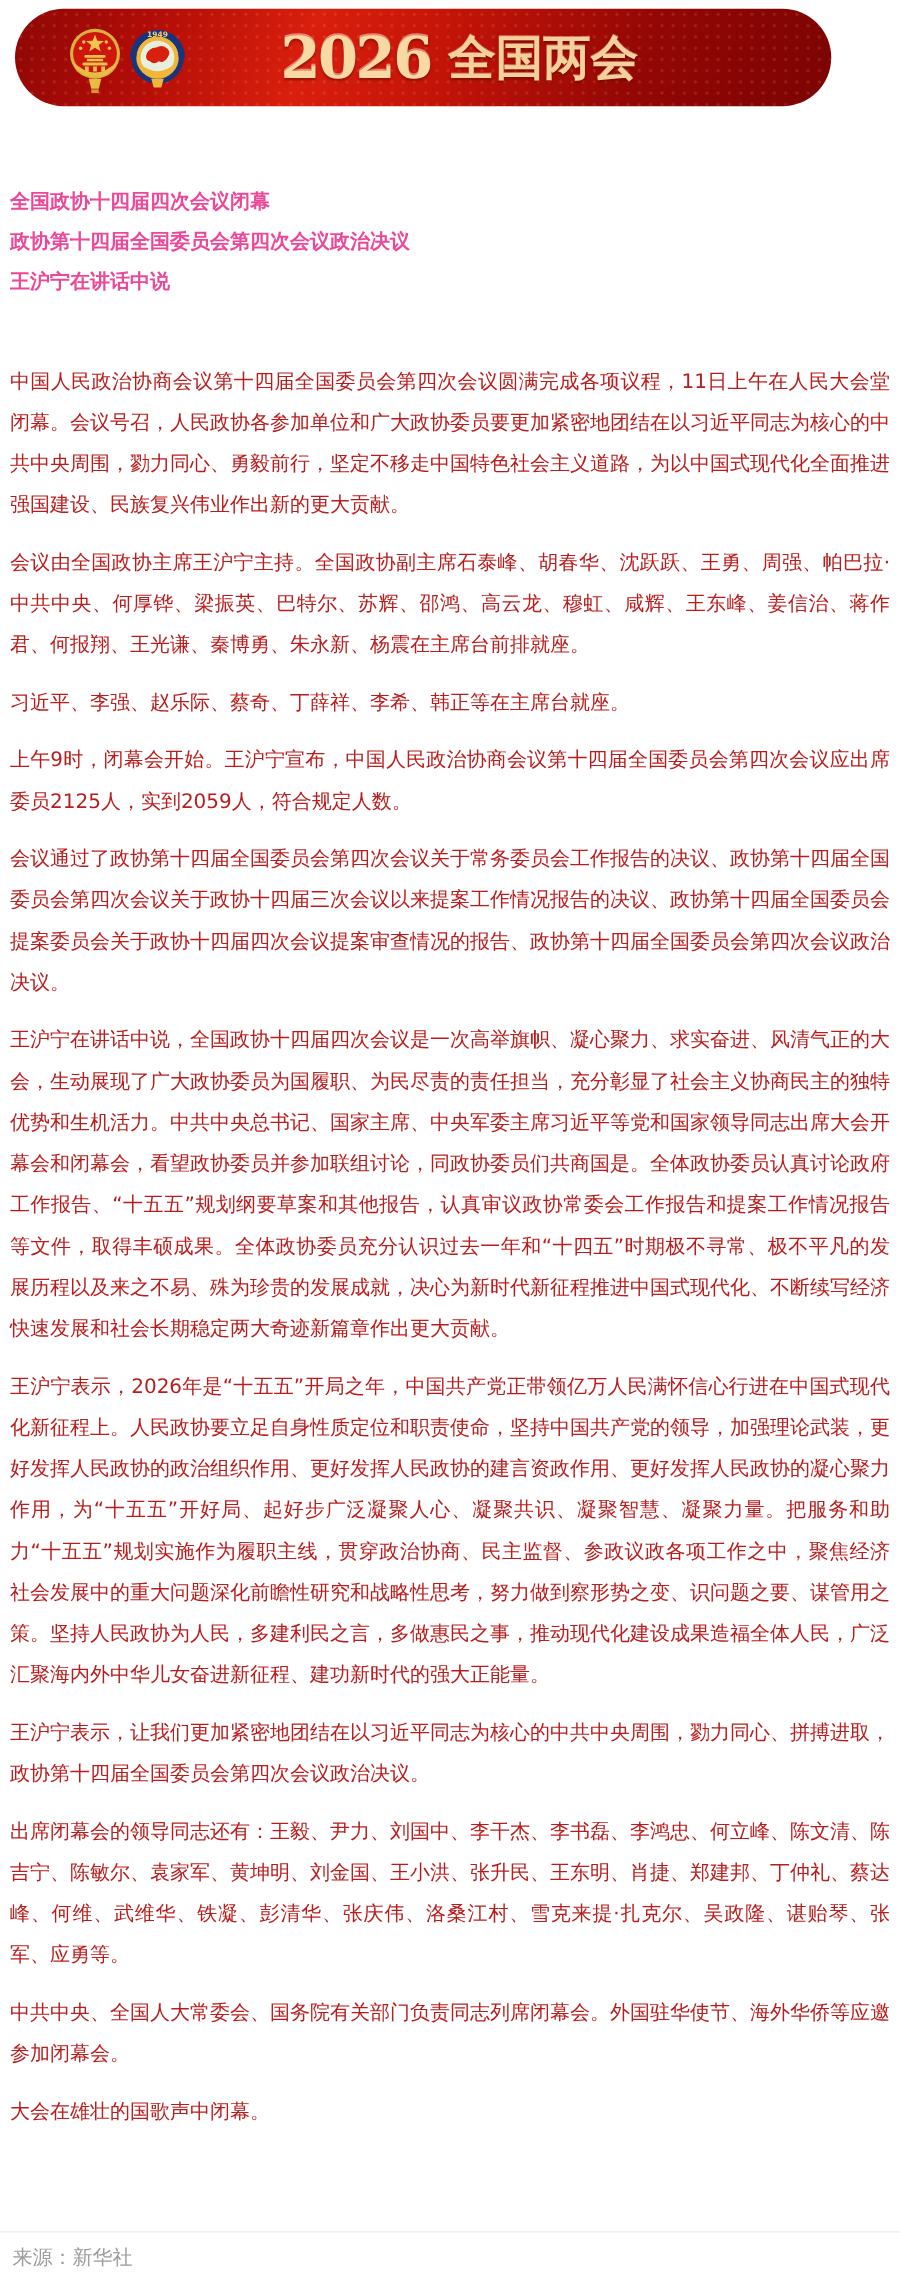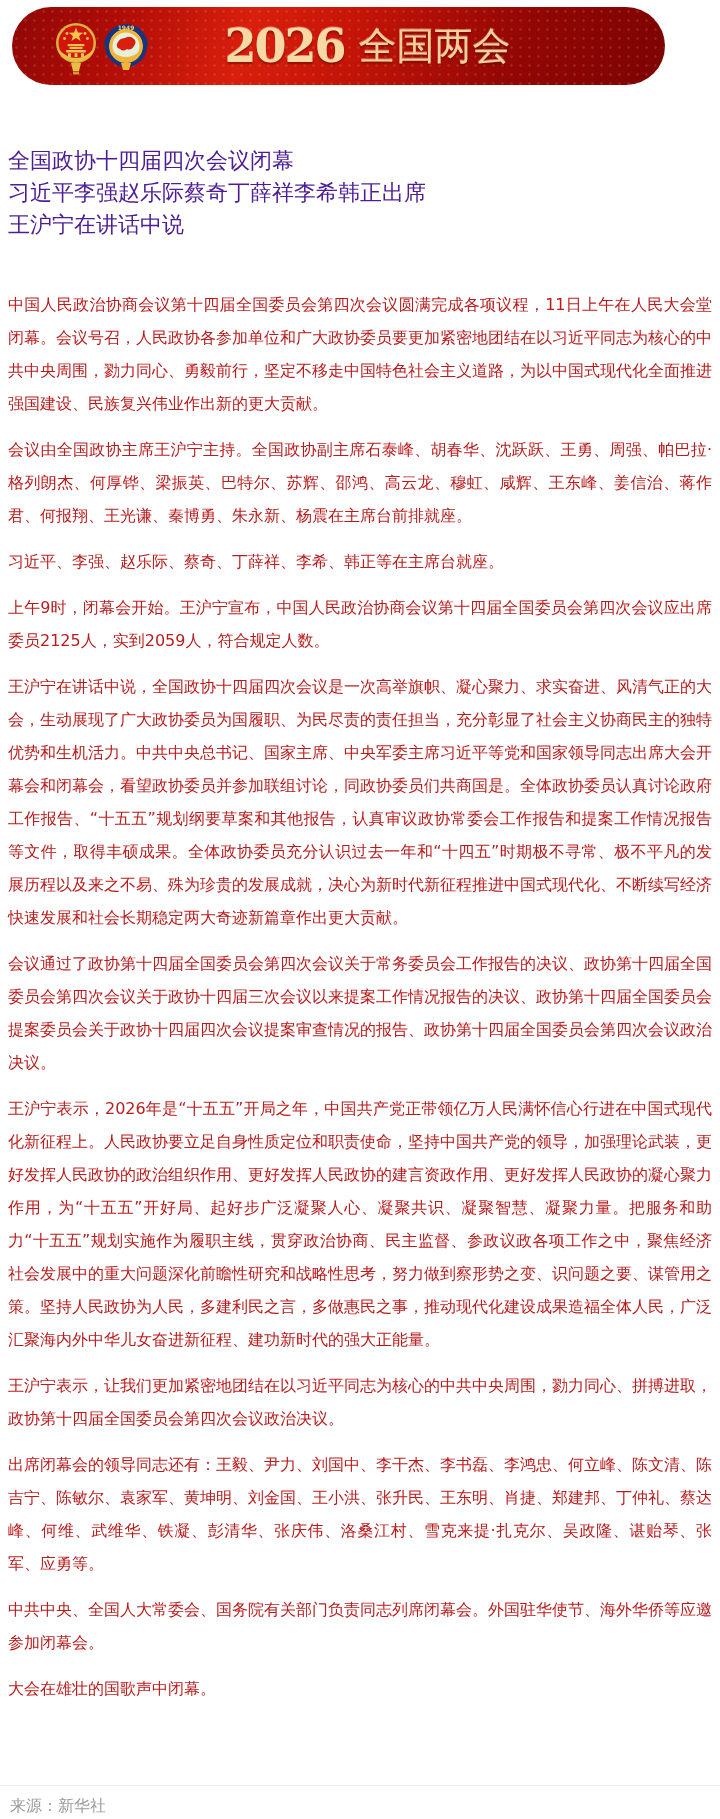--- a/index.html
+++ b/index.html
@@ -28,28 +28,28 @@
     position:absolute;left:0;right:0;top:0;bottom:0;z-index:1;
     display:flex;align-items:center;justify-content:center;
     padding-left:58px;
   }
   .banner-year{
     font-size:46px;font-weight:900;letter-spacing:-2px;
     color:#f8d9a4;text-shadow:0 2px 2px rgba(90,10,0,.55),0 -1px 0 rgba(255,245,220,.5);
     font-family:"DejaVu Serif","Liberation Serif",serif;
   }
   .banner-word{
-    margin-left:14px;font-size:38px;font-weight:400;
+    margin-left:14px;font-size:38px;font-weight:700;
     color:#f6d09a;text-shadow:0 2px 2px rgba(90,10,0,.55),0 -1px 0 rgba(255,245,220,.45);
   }
 
   
   .headline{
     margin:60px 8px 0 8px;
-    font-size:22px;font-weight:400;line-height:32px;color:#4c1d95;
+    font-size:16px;font-weight:700;line-height:32px;color:#ec4899;
   }
 
   
   .article{margin:47px 8px 0 8px;}
   .article p{
     margin:0 0 13px 0;
     font-size:16px;line-height:33px;color:#b91c1c;
     text-align:justify;text-justify:inter-ideograph;
     word-break:break-all;
   }
@@ -97,31 +97,31 @@
       </svg>
     </div>
     <div class="banner-title">
       <span class="banner-year">2026</span>
       <span class="banner-word">全国两会</span>
     </div>
   </div>
 
   <h1 class="headline">
     <div>全国政协十四届四次会议闭幕</div>
-    <div>习近平李强赵乐际蔡奇丁薛祥李希韩正出席</div>
+    <div>政协第十四届全国委员会第四次会议政治决议</div>
     <div>王沪宁在讲话中说</div>
   </h1>
 
   <div class="article">
     <p>中国人民政治协商会议第十四届全国委员会第四次会议圆满完成各项议程，11日上午在人民大会堂闭幕。会议号召，人民政协各参加单位和广大政协委员要更加紧密地团结在以习近平同志为核心的中共中央周围，勠力同心、勇毅前行，坚定不移走中国特色社会主义道路，为以中国式现代化全面推进强国建设、民族复兴伟业作出新的更大贡献。</p>
-    <p>会议由全国政协主席王沪宁主持。全国政协副主席石泰峰、胡春华、沈跃跃、王勇、周强、帕巴拉·格列朗杰、何厚铧、梁振英、巴特尔、苏辉、邵鸿、高云龙、穆虹、咸辉、王东峰、姜信治、蒋作君、何报翔、王光谦、秦博勇、朱永新、杨震在主席台前排就座。</p>
+    <p>会议由全国政协主席王沪宁主持。全国政协副主席石泰峰、胡春华、沈跃跃、王勇、周强、帕巴拉·中共中央、何厚铧、梁振英、巴特尔、苏辉、邵鸿、高云龙、穆虹、咸辉、王东峰、姜信治、蒋作君、何报翔、王光谦、秦博勇、朱永新、杨震在主席台前排就座。</p>
     <p>习近平、李强、赵乐际、蔡奇、丁薛祥、李希、韩正等在主席台就座。</p>
     <p>上午9时，闭幕会开始。王沪宁宣布，中国人民政治协商会议第十四届全国委员会第四次会议应出席委员2125人，实到2059人，符合规定人数。</p>
+    <p>会议通过了政协第十四届全国委员会第四次会议关于常务委员会工作报告的决议、政协第十四届全国委员会第四次会议关于政协十四届三次会议以来提案工作情况报告的决议、政协第十四届全国委员会提案委员会关于政协十四届四次会议提案审查情况的报告、政协第十四届全国委员会第四次会议政治决议。</p>
     <p>王沪宁在讲话中说，全国政协十四届四次会议是一次高举旗帜、凝心聚力、求实奋进、风清气正的大会，生动展现了广大政协委员为国履职、为民尽责的责任担当，充分彰显了社会主义协商民主的独特优势和生机活力。中共中央总书记、国家主席、中央军委主席习近平等党和国家领导同志出席大会开幕会和闭幕会，看望政协委员并参加联组讨论，同政协委员们共商国是。全体政协委员认真讨论政府工作报告、“十五五”规划纲要草案和其他报告，认真审议政协常委会工作报告和提案工作情况报告等文件，取得丰硕成果。全体政协委员充分认识过去一年和“十四五”时期极不寻常、极不平凡的发展历程以及来之不易、殊为珍贵的发展成就，决心为新时代新征程推进中国式现代化、不断续写经济快速发展和社会长期稳定两大奇迹新篇章作出更大贡献。</p>
-    <p>会议通过了政协第十四届全国委员会第四次会议关于常务委员会工作报告的决议、政协第十四届全国委员会第四次会议关于政协十四届三次会议以来提案工作情况报告的决议、政协第十四届全国委员会提案委员会关于政协十四届四次会议提案审查情况的报告、政协第十四届全国委员会第四次会议政治决议。</p>
     <p>王沪宁表示，2026年是“十五五”开局之年，中国共产党正带领亿万人民满怀信心行进在中国式现代化新征程上。人民政协要立足自身性质定位和职责使命，坚持中国共产党的领导，加强理论武装，更好发挥人民政协的政治组织作用、更好发挥人民政协的建言资政作用、更好发挥人民政协的凝心聚力作用，为“十五五”开好局、起好步广泛凝聚人心、凝聚共识、凝聚智慧、凝聚力量。把服务和助力“十五五”规划实施作为履职主线，贯穿政治协商、民主监督、参政议政各项工作之中，聚焦经济社会发展中的重大问题深化前瞻性研究和战略性思考，努力做到察形势之变、识问题之要、谋管用之策。坚持人民政协为人民，多建利民之言，多做惠民之事，推动现代化建设成果造福全体人民，广泛汇聚海内外中华儿女奋进新征程、建功新时代的强大正能量。</p>
     <p>王沪宁表示，让我们更加紧密地团结在以习近平同志为核心的中共中央周围，勠力同心、拼搏进取，政协第十四届全国委员会第四次会议政治决议。</p>
     <p>出席闭幕会的领导同志还有：王毅、尹力、刘国中、李干杰、李书磊、李鸿忠、何立峰、陈文清、陈吉宁、陈敏尔、袁家军、黄坤明、刘金国、王小洪、张升民、王东明、肖捷、郑建邦、丁仲礼、蔡达峰、何维、武维华、铁凝、彭清华、张庆伟、洛桑江村、雪克来提·扎克尔、吴政隆、谌贻琴、张军、应勇等。</p>
     <p>中共中央、全国人大常委会、国务院有关部门负责同志列席闭幕会。外国驻华使节、海外华侨等应邀参加闭幕会。</p>
     <p>大会在雄壮的国歌声中闭幕。</p>
   </div>
 
 </div>
 
 <div class="footer">

